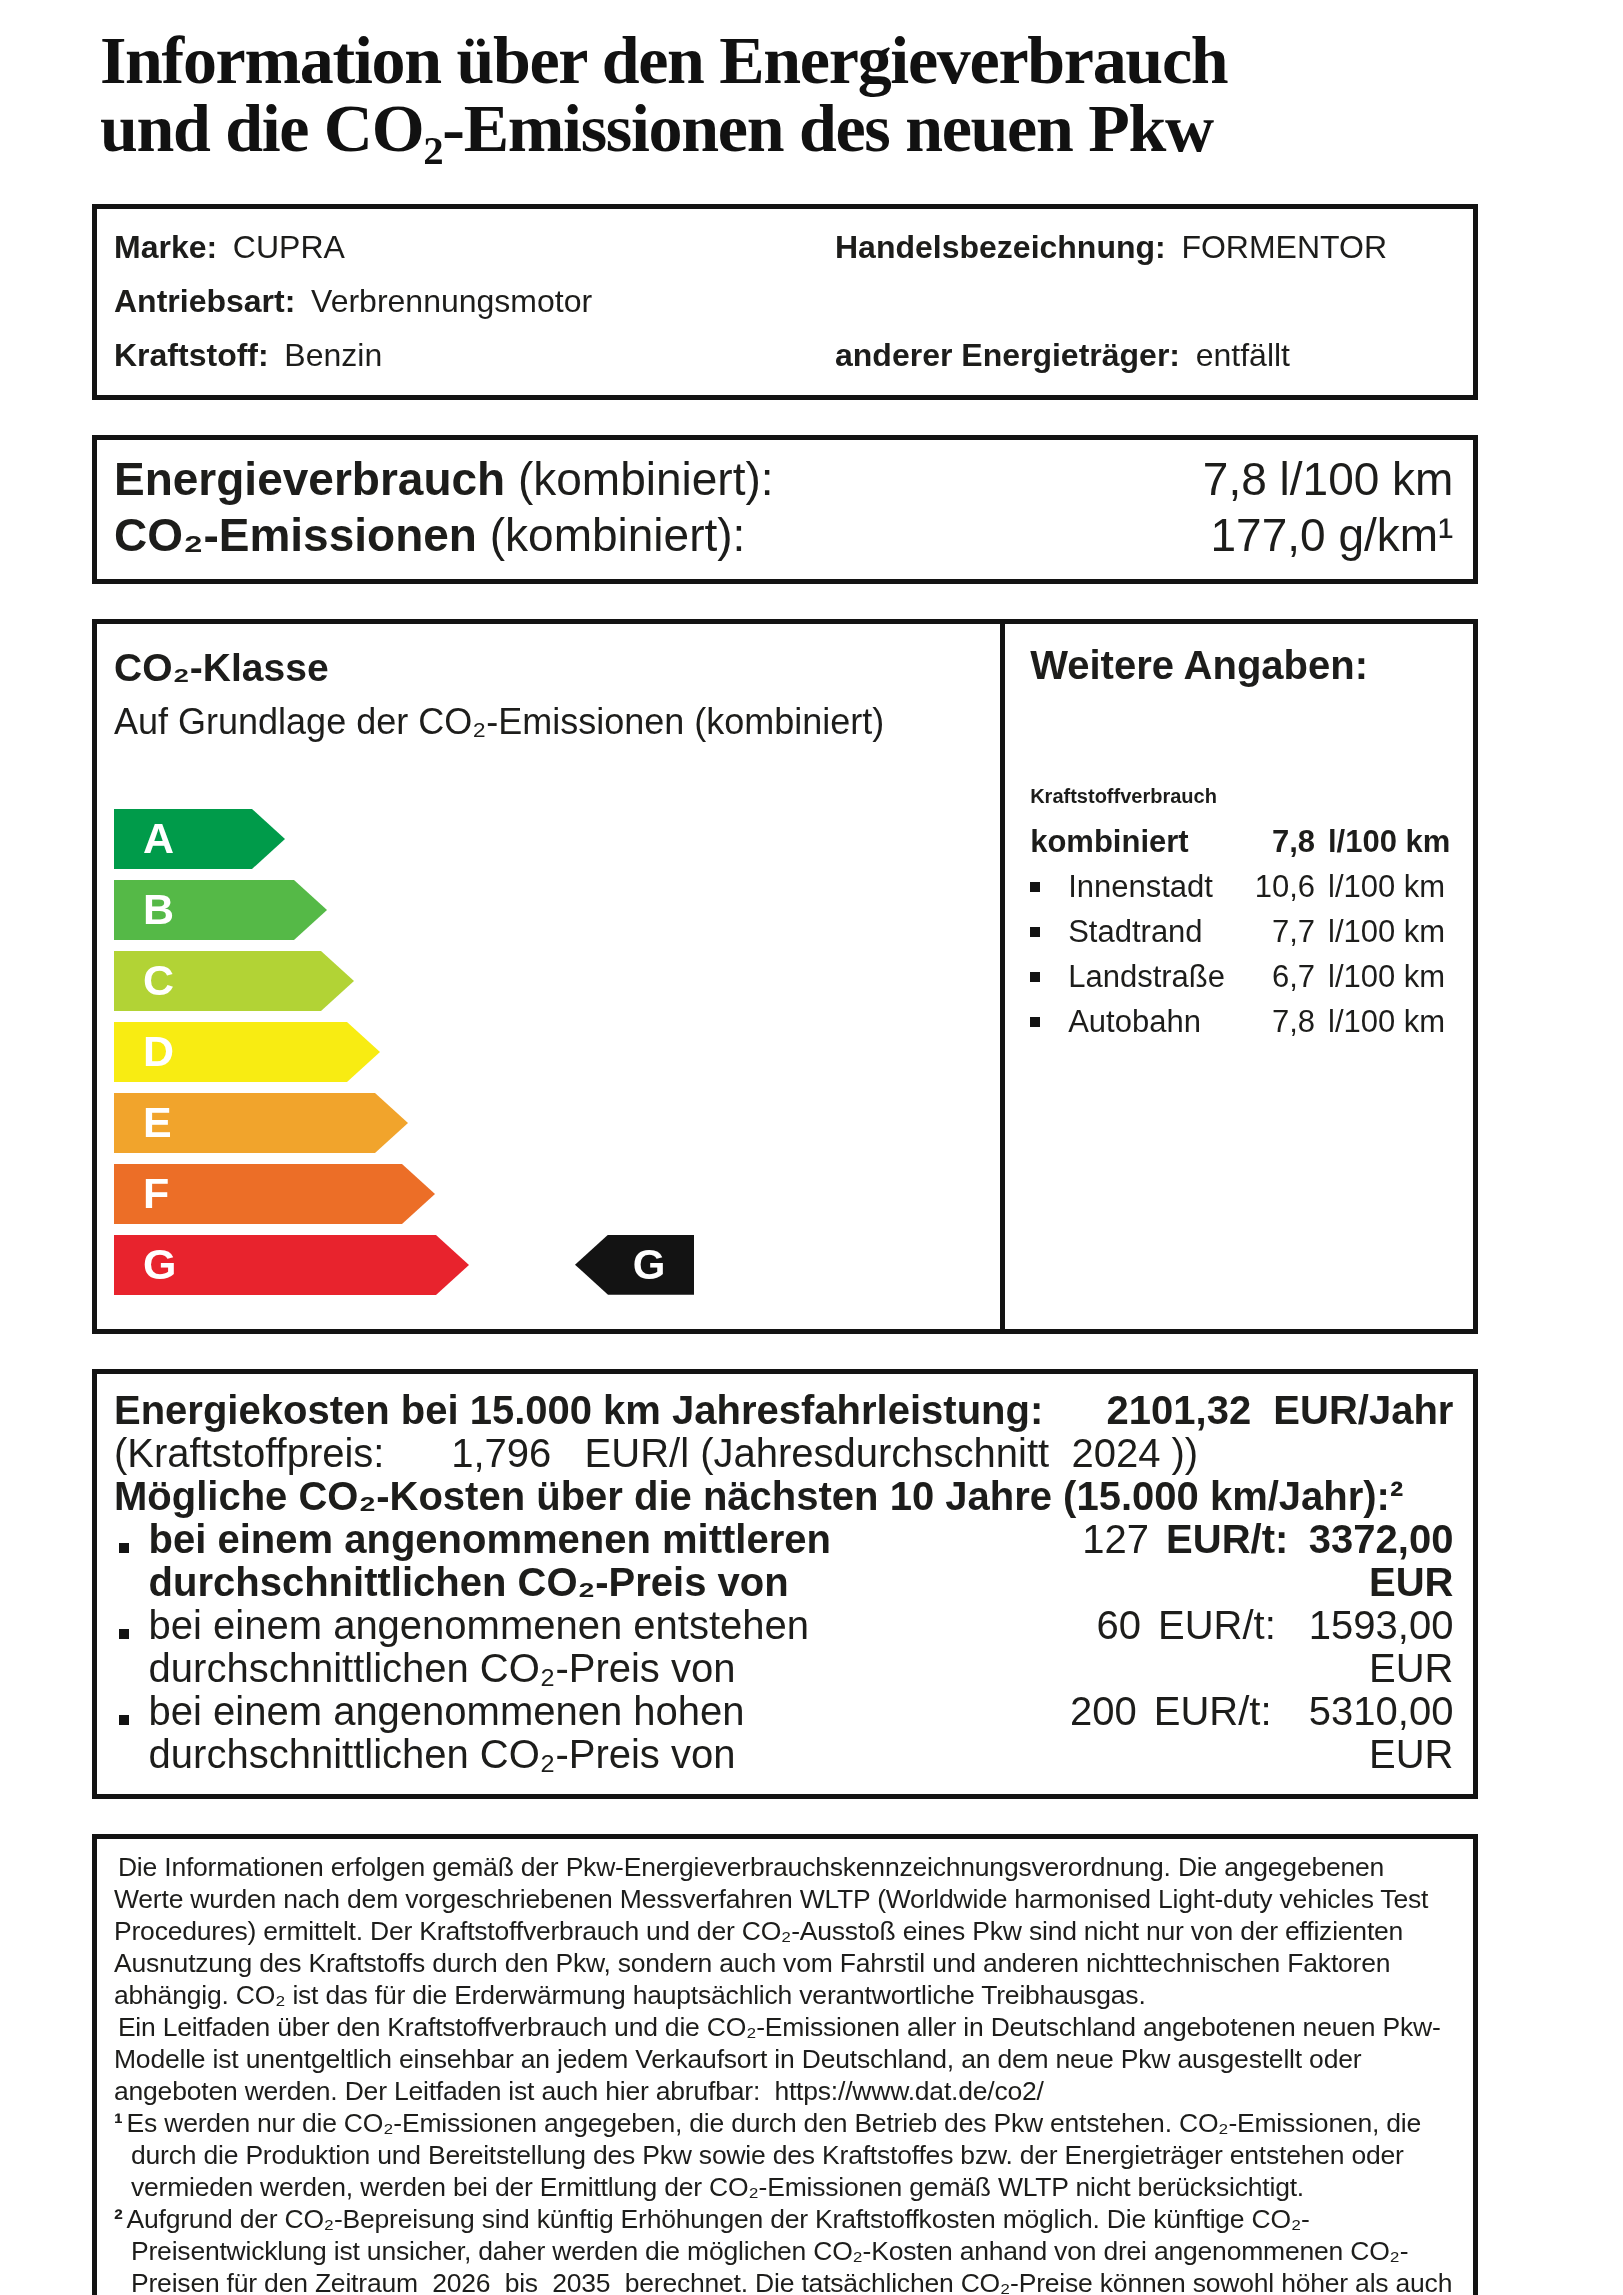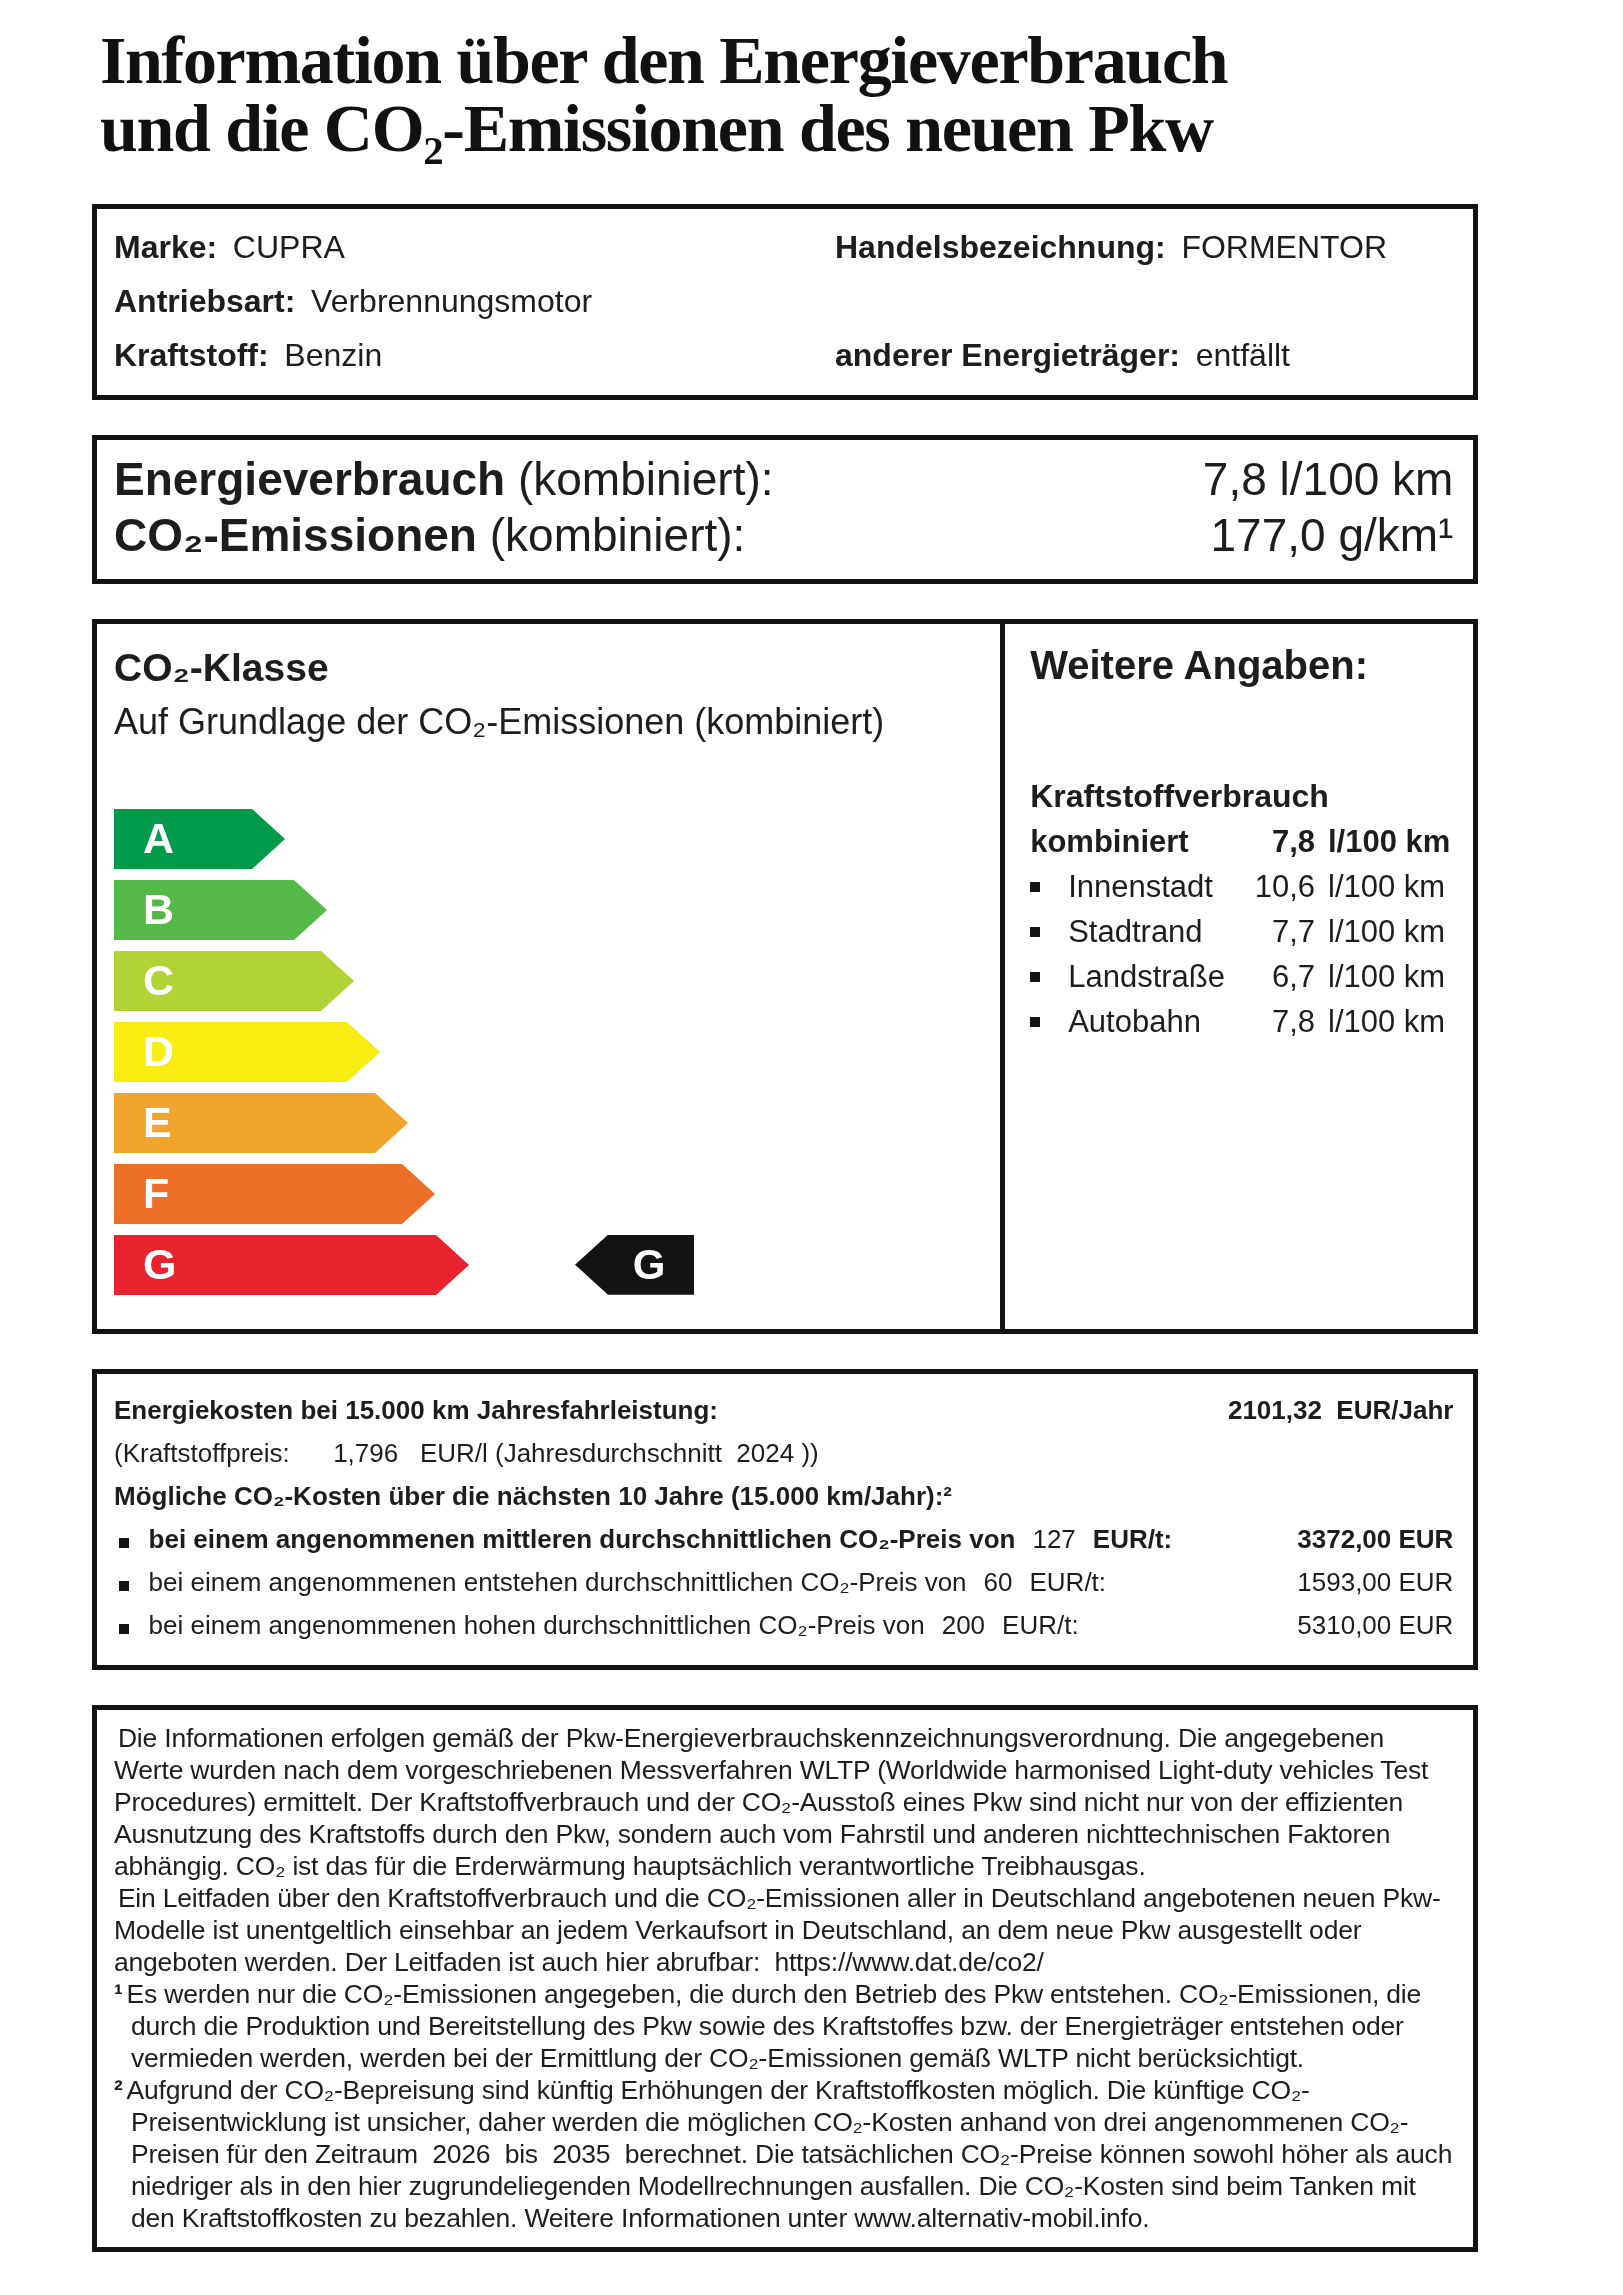--- a/index.html
+++ b/index.html
@@ -61,33 +61,33 @@
     background: #131313; color: #ffffff;
     font-weight: 700; font-size: 42px;
     display: none; align-items: center; justify-content: center;
     padding-left: 29px;
     clip-path: polygon(33px 0, 100% 0, 100% 100%, 33px 100%, 0 50%);
   }
   .arrow-row.selected .indicator { display: flex; }
 
   .co2-right { flex: 1; border-left: 5.2px solid #131313; padding: 21px 17px 0 25px; }
   .wa-heading { font-size: 40px; font-weight: 700; line-height: 41px; margin-bottom: 90px; }
-  .fuel-heading { font-size: 32px; font-weight: 700; line-height: 41px; margin-bottom: 2.6px; }
+  .fuel-heading { font-size: 20px; font-weight: 700; line-height: 41px; margin-bottom: 2.6px; }
   .fuel-row { display: flex; align-items: center; font-size: 31px; height: 45px; }
   .fuel-row.bold { font-weight: 700; }
   .bullet-cell { width: 38px; display: flex; align-items: center; }
   .fuel-row:not(.with-bullet) .bullet-cell { display: none; }
   .sq { display: inline-block; width: 9.8px; height: 9.8px; background: #131313; flex: none; }
   .fuel-label { flex: 1; }
   .fuel-value { width: 90px; text-align: right; }
   .fuel-unit { width: 141px; padding-left: 13px; }
 
   
   .box-costs { padding: 14.4px 19.6px 18.3px 17px; }
-  .cost-row { display: flex; align-items: baseline; font-size: 26px; line-height: 43px; white-space: pre-wrap; }
+  .cost-row { display: flex; align-items: baseline; font-size: 40px; line-height: 43px; white-space: pre-wrap; }
   .cost-row .bold, .cost-row.boldrow { font-weight: 700; }
   .cost-value { margin-left: auto; text-align: right; }
   .scenario-row .sq { margin: 0 19.6px 3.9px 5.2px; }
   .scenario-row.boldrow .price { font-weight: 400; }
   .price { margin: 0 17px; }
 
   
   .box-legal { padding: 11.8px 18.3px 13px 17px; font-size: 26.5px; line-height: 32px; letter-spacing: -0.2px; }
   .legal-para { white-space: pre-wrap; }
   .legal-para.has-marker { padding-left: 17px; text-indent: -17px; }

